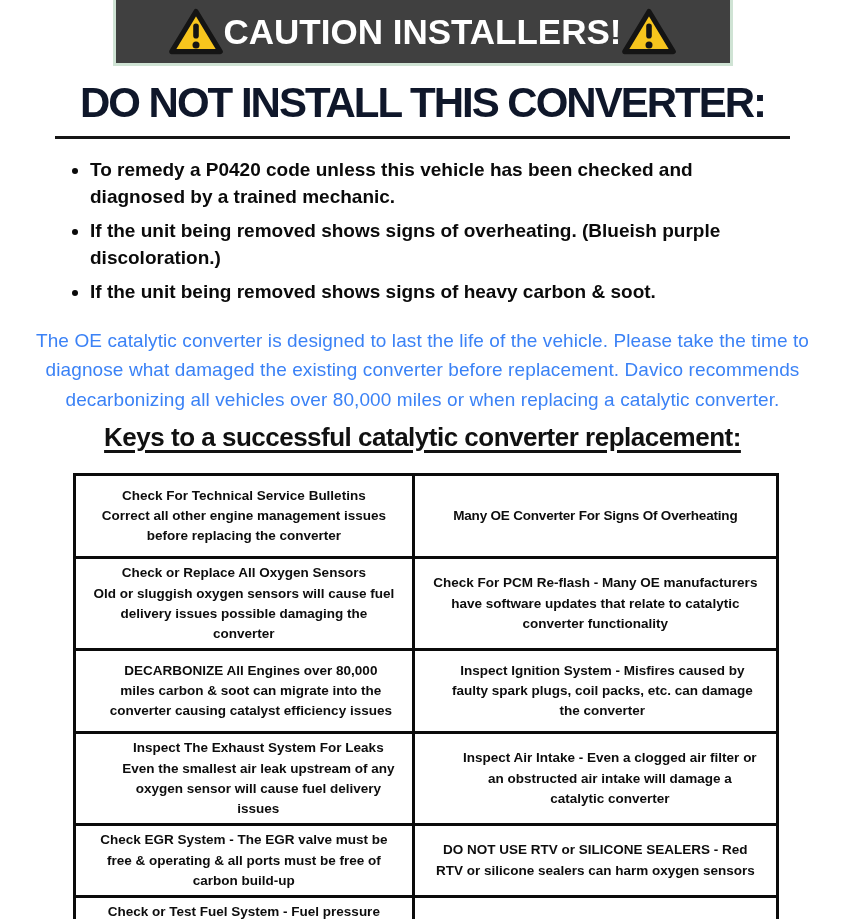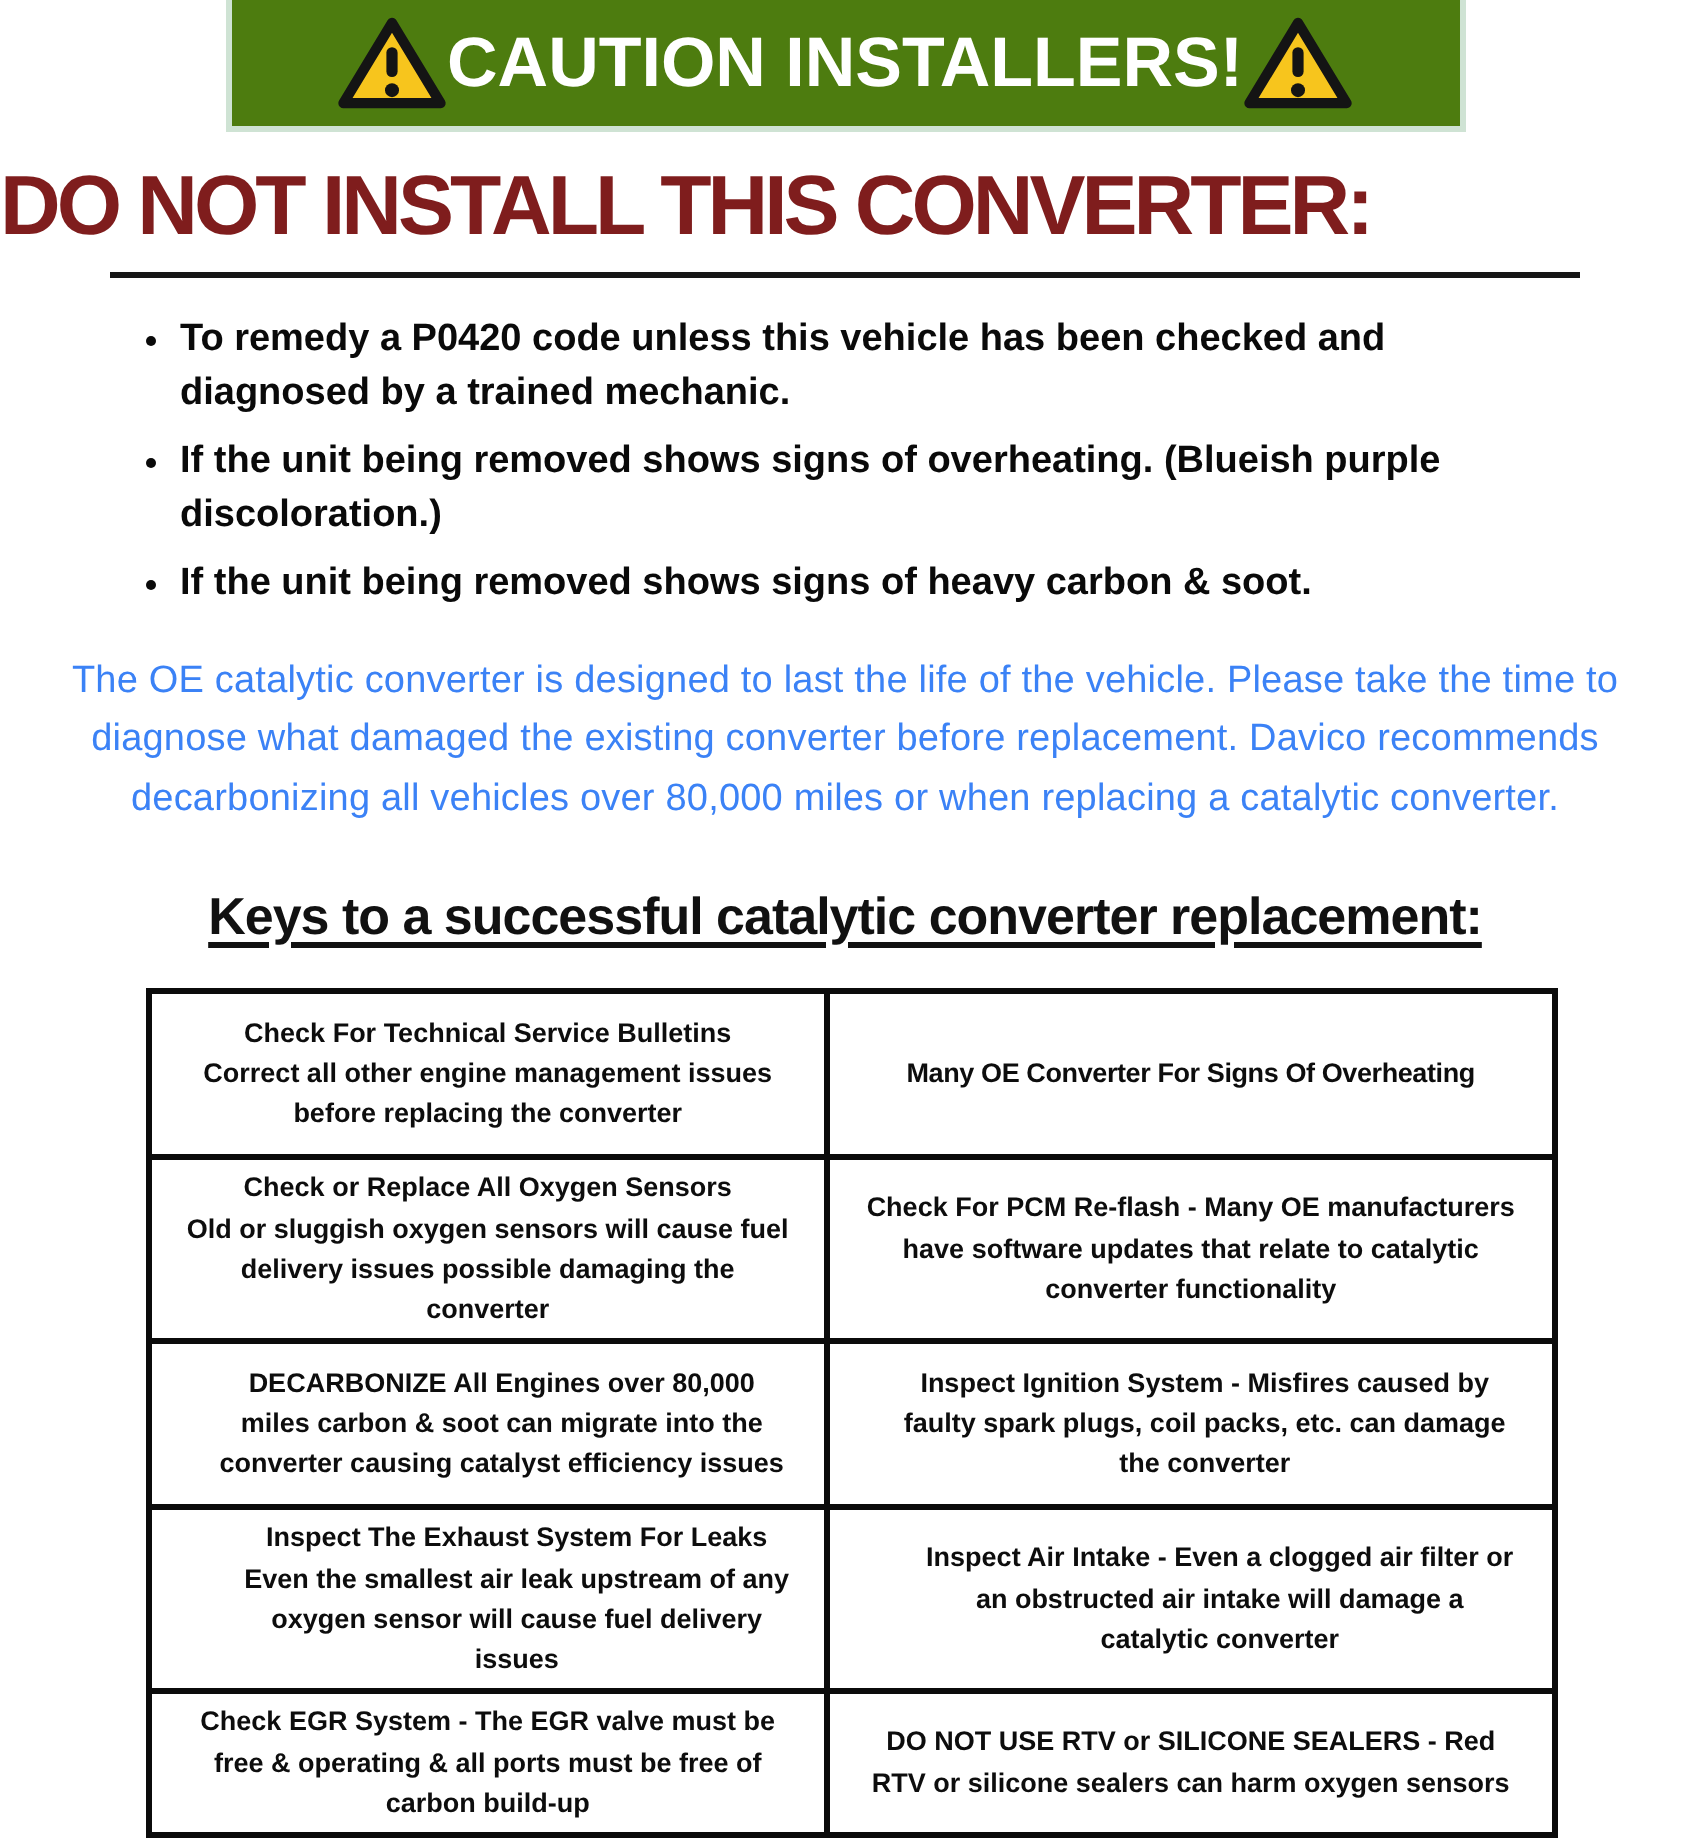--- a/index.html
+++ b/index.html
@@ -14,44 +14,45 @@
     width: 845px;
     height: 919px;
     background: #fff;
     overflow: hidden;
   }
   
   .banner {
     width: 614px;
     height: 63px;
     margin: 0 auto;
-    background: #4d7c0f;
+    background: #404040;
     border-left: 3px solid #cfe3d4;
     border-right: 3px solid #cfe3d4;
     border-bottom: 3px solid #cfe3d4;
     display: flex;
     align-items: center;
     justify-content: center;
   }
   .banner-title {
     color: #ffffff;
     font-size: 35px;
     font-weight: 700;
     letter-spacing: 0px;
     white-space: nowrap;
   }
   .warn-icon svg { display: block; }
   
   .main-heading {
     margin-top: 15px;
+    text-align: center;
     font-size: 42px;
     font-weight: 700;
     letter-spacing: -2px;
     line-height: 1.05;
-    color: #7f1d1d;
+    color: #0f172a;
   }
   .divider {
     width: 735px;
     height: 0;
     border-top: 3px solid #161616;
     margin: 11px auto 0 auto;
   }
   
   ul.warnings {
     margin: 18px 0 0 62px;
@@ -69,21 +70,21 @@
     width: 832px;
     text-align: center;
     font-size: 19px;
     font-weight: 400;
     line-height: 1.55;
     color: #3b82f6;
     letter-spacing: 0.1px;
   }
   
   .keys-heading {
-    margin-top: 29px;
+    margin-top: 8px;
     text-align: center;
     font-size: 26px;
     font-weight: 700;
     letter-spacing: -0.5px;
     text-decoration: underline;
     text-decoration-thickness: 2.5px;
     text-underline-offset: 4px;
     color: #111;
   }
   

